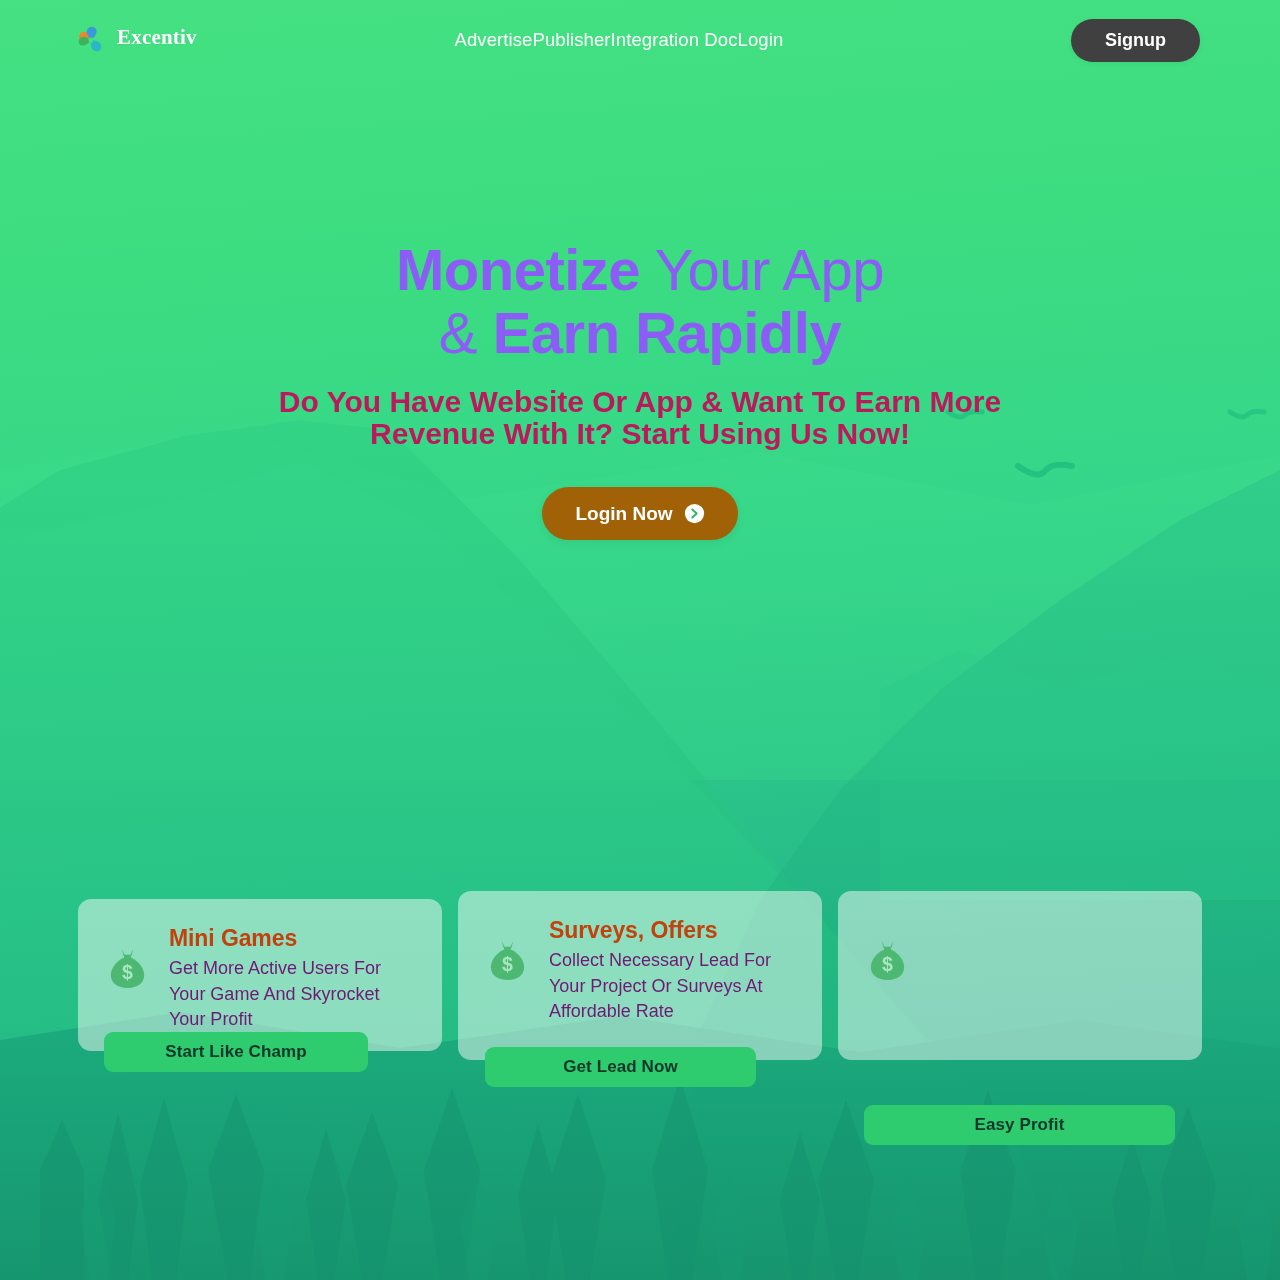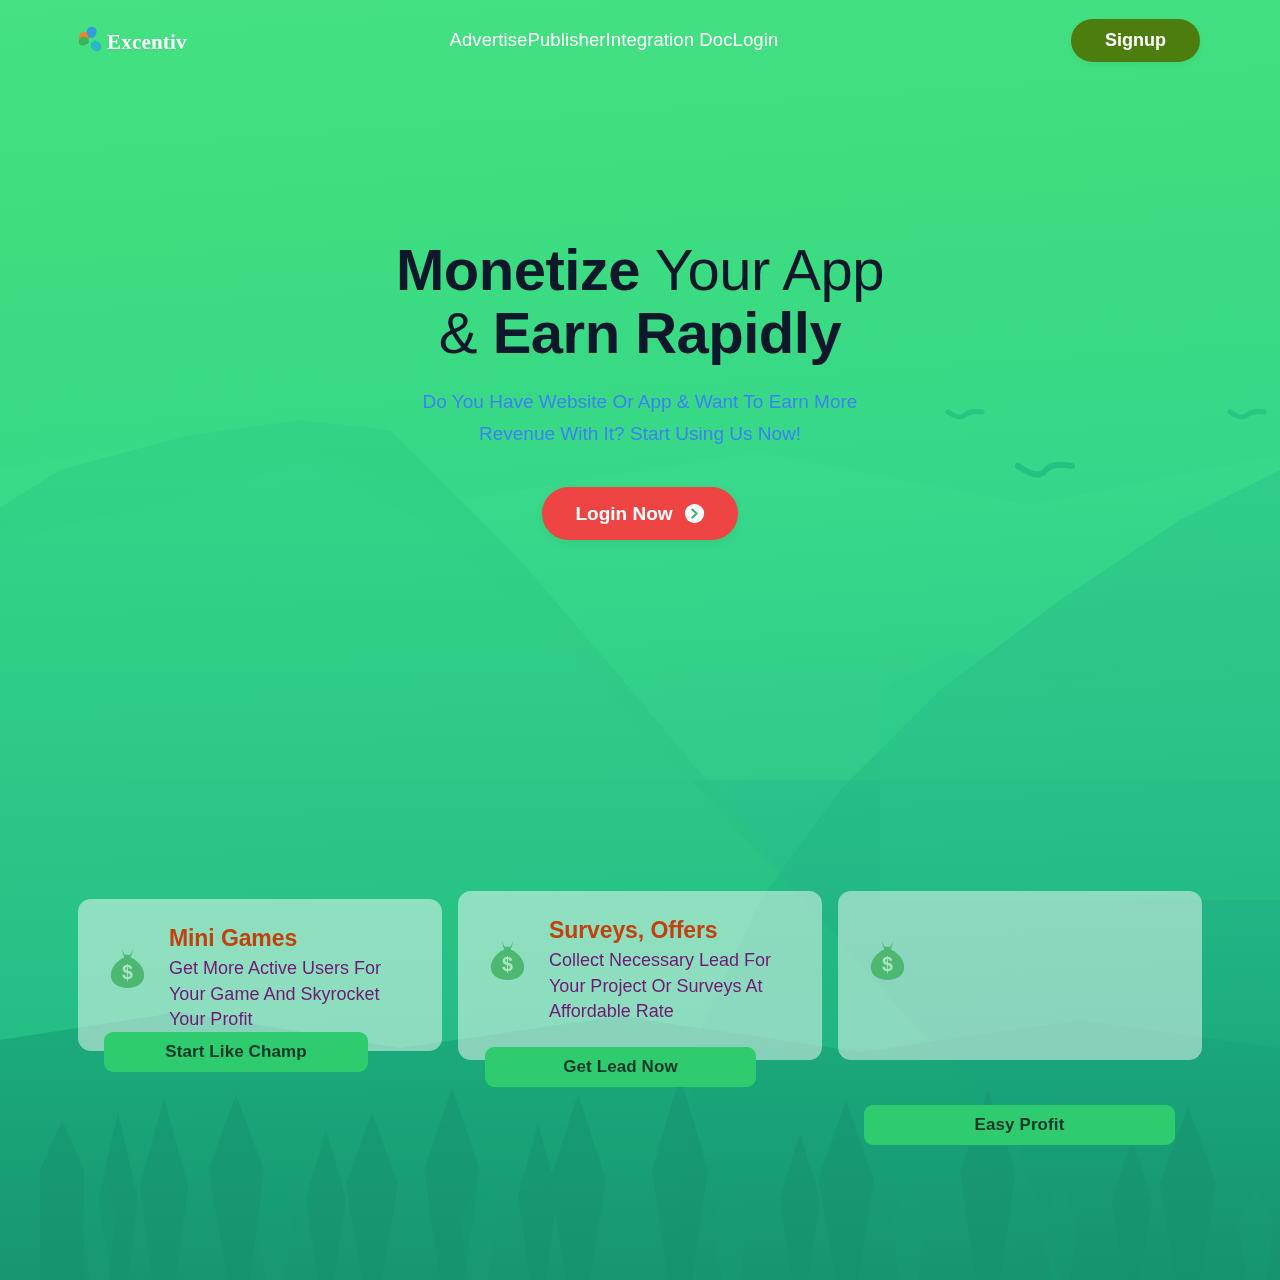--- a/index.html
+++ b/index.html
@@ -17,21 +17,21 @@
   
   .scenery { position:absolute; inset:0; overflow:hidden; pointer-events:none; z-index:0; }
   .scenery svg { position:absolute; left:0; top:0; width:1280px; height:1280px; display:block; }
 
   
   .header {
     position:absolute; top:0; left:0; right:0; height:80px;
     display:flex; align-items:center; z-index:20;
     padding:0 80px 0 76px;
   }
-  .brand { display:flex; align-items:flex-end; gap:1px; flex:0 0 auto; }
+  .brand { display:flex; align-items:flex-start; gap:11px; flex:0 0 auto; }
   .brand-mark { width:30px; height:30px; display:block; }
   .brand-name {
     font-family:"Liberation Serif", serif;
     font-size:21px; font-weight:700; color:#ffffff;
     letter-spacing:.2px;
     text-shadow:0 1px 2px rgba(0,0,0,.06);
   }
 
   .nav {
     flex:1 1 auto;
@@ -40,56 +40,56 @@
   }
   .nav a {
     color:#ffffff; text-decoration:none;
     font-size:18.5px; font-weight:400; letter-spacing:.1px;
     white-space:nowrap;
     font-family:"Liberation Sans", sans-serif;
   }
 
   .signup-btn {
     flex:0 0 auto;
-    background:#4d7c0f;
+    background:#404040;
     color:#ffffff;
     border:none;
     font-size:18px; font-weight:700;
     padding:0 34px; height:43px;
     border-radius:27px;
     cursor:pointer;
     font-family:"Liberation Sans", sans-serif;
     box-shadow:0 2px 6px rgba(0,0,0,.05);
   }
 
   
   .hero {
     position:absolute; top:0; left:0; width:1280px;
     padding-top:238px;
     text-align:center; z-index:10;
   }
   .hero h1 {
-    color:#0f172a;
+    color:#8b5cf6;
     font-size:58px;
     line-height:63px;
     font-weight:300;
     letter-spacing:-.5px;
   }
   .hero h1 b { font-weight:800; }
   .hero .sub {
     margin-top:22px;
-    color:#3b82f6;
-    font-size:19px;
+    color:#be185d;
+    font-size:30px;
     line-height:32px;
-    font-weight:400;
+    font-weight:700;
   }
   .hero .cta-wrap { margin-top:37px; }
   .login-btn {
     display:inline-flex; align-items:center; gap:11px;
-    background:#ef4444;
+    background:#a16207;
     color:#ffffff;
     border:none;
     height:53px; padding:0 33px;
     border-radius:27px;
     font-size:19px; font-weight:700;
     cursor:pointer;
     font-family:"Liberation Sans", sans-serif;
     box-shadow:0 3px 10px rgba(0,0,0,.07);
   }
   .arrow-circle { width:21px; height:21px; display:block; }

